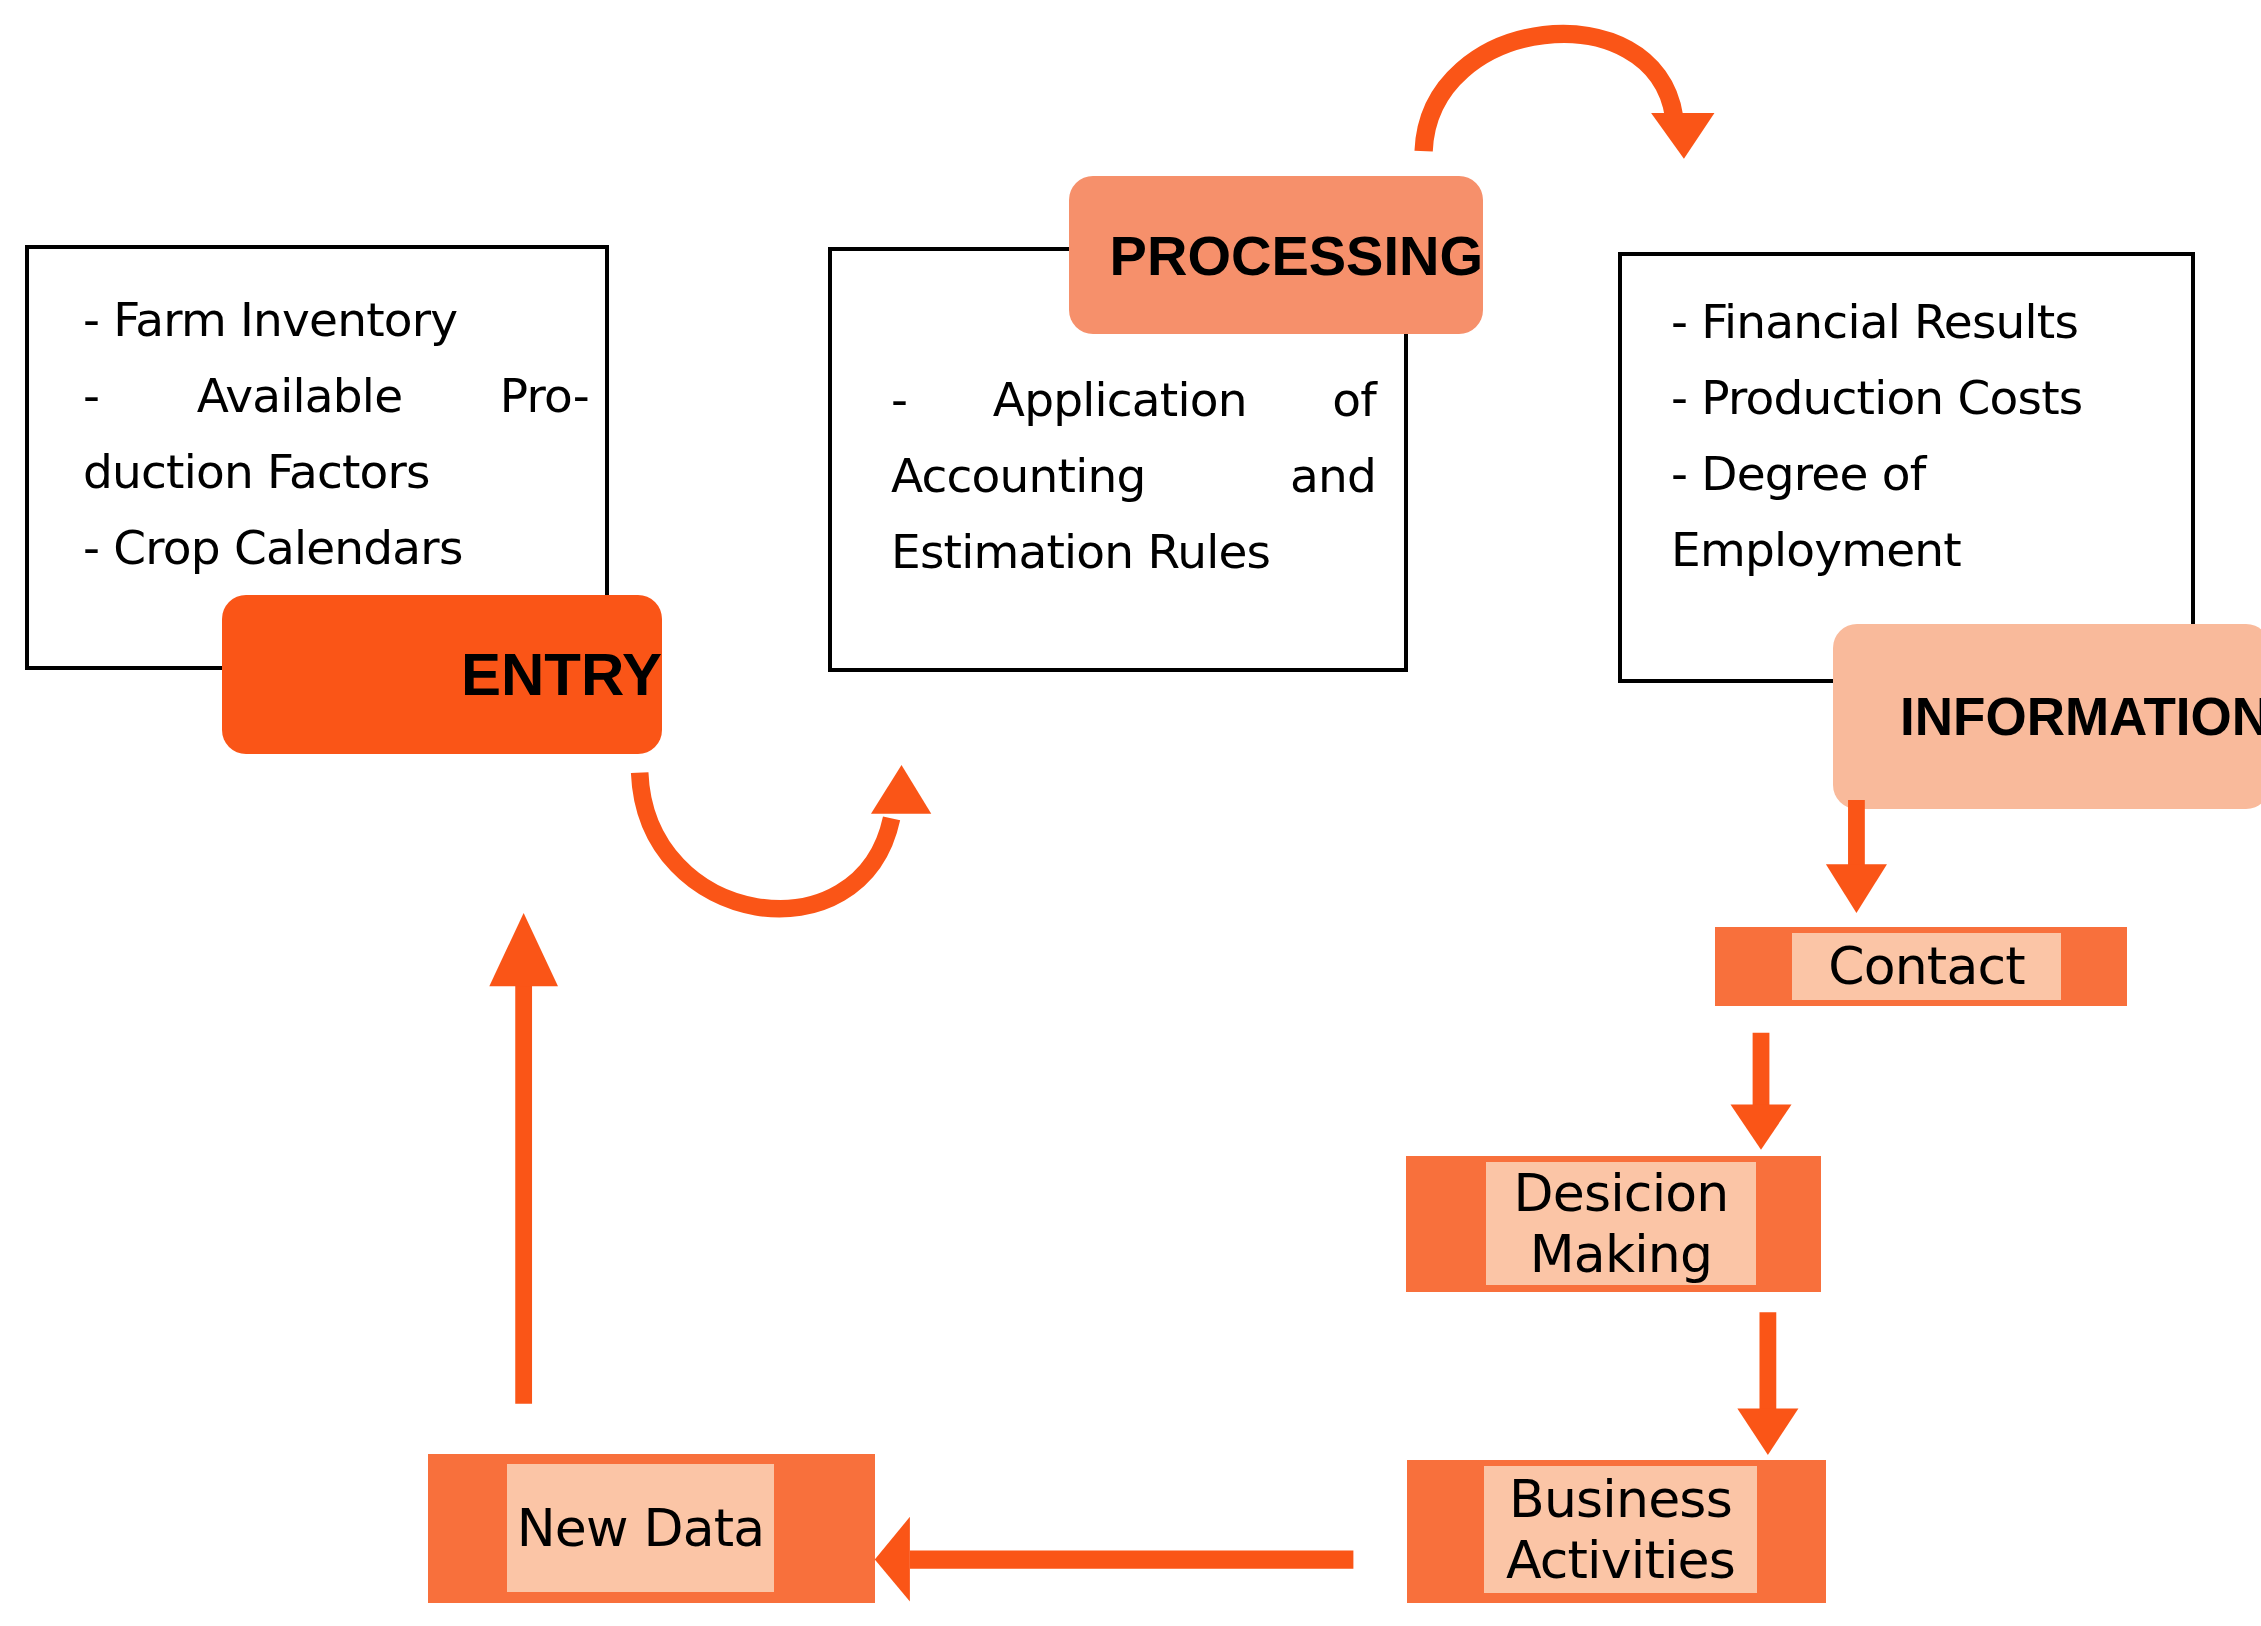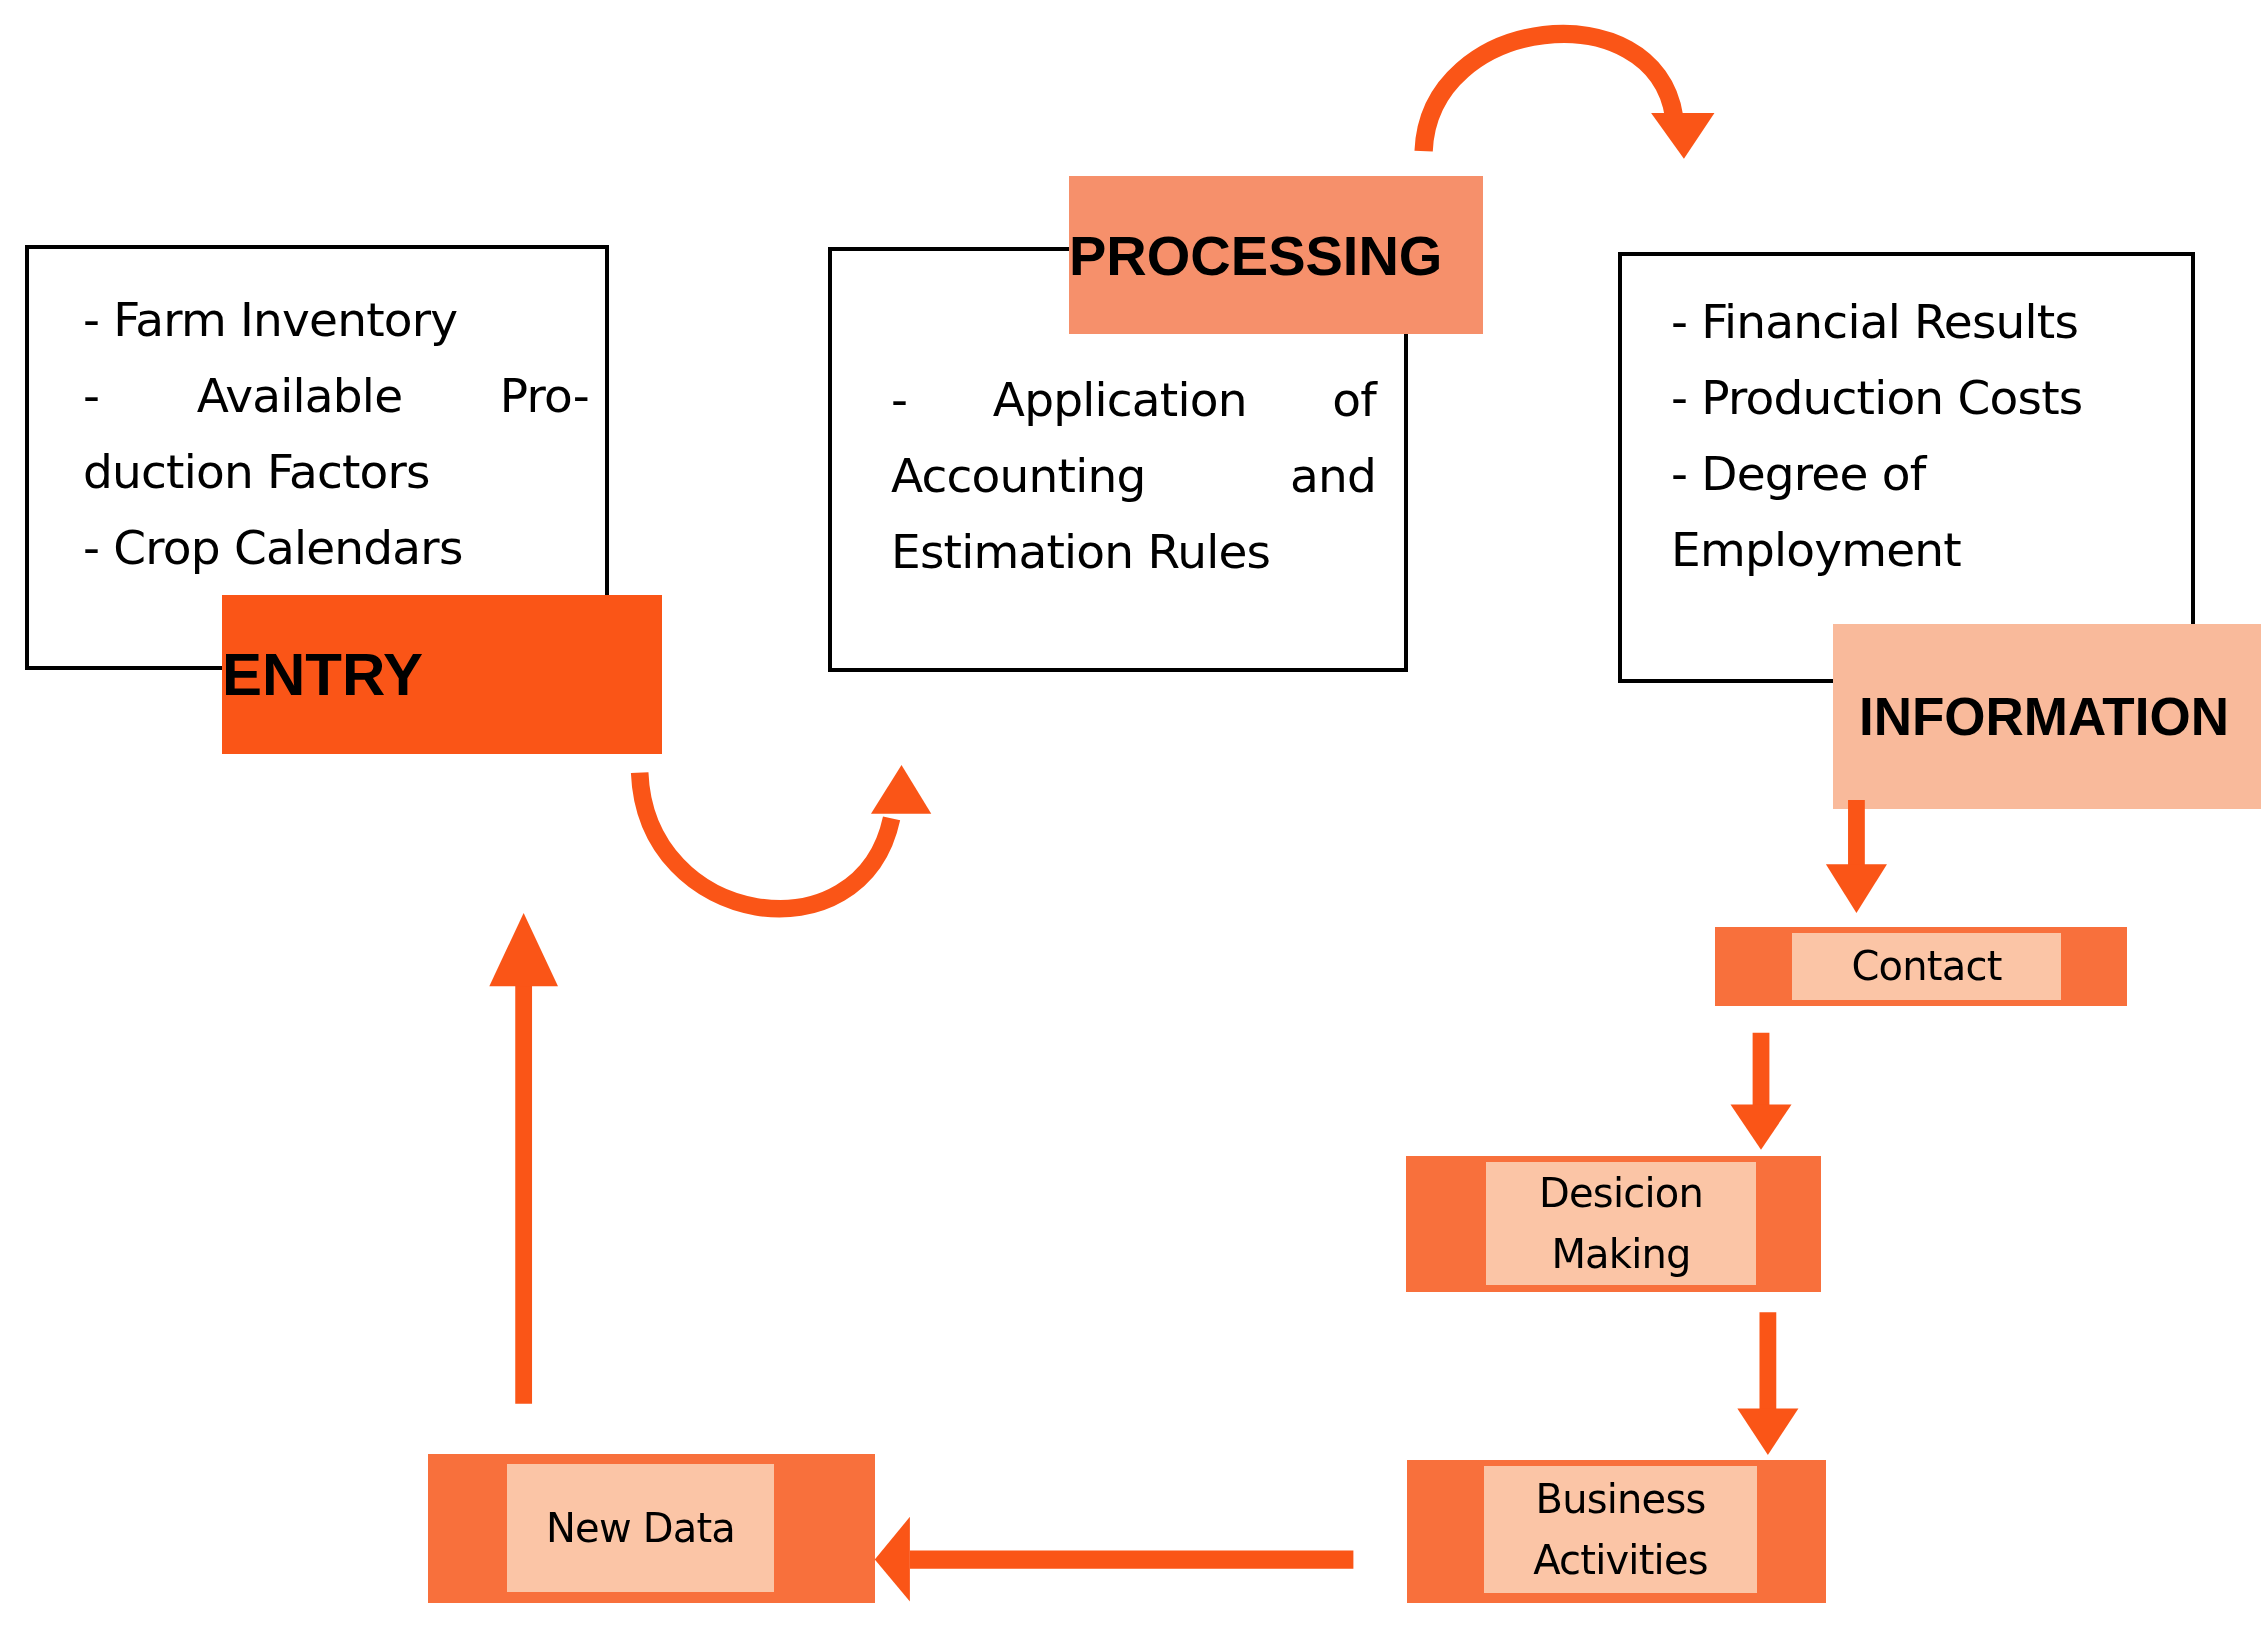--- a/index.html
+++ b/index.html
@@ -26,24 +26,25 @@
     line-height:76px;
     letter-spacing:-0.8px;
   }
   .tline{white-space:pre-wrap;margin-left:28px;}
   .tline.just{display:flex;justify-content:space-between;}
   
   .stage{
     position:absolute;
     display:flex;
     align-items:center;
-    justify-content:flex-start;
+    justify-content:flex-end;
     font-family:"Liberation Sans",sans-serif;
     font-weight:bold;
     color:var(--text,#000);
+    border-radius:24px;
   }
   #stage-entry{
     left:222px;top:595px;width:440px;height:159px;
     background:var(--accent-bright,#FA5517);
     font-size:60px;
   }
   #stage-processing{
     left:1069px;top:176px;width:414px;height:158px;
     background:var(--accent-salmon,#F6906B);
     font-size:56px;
@@ -60,21 +61,21 @@
     background:var(--accent-medium,#F8703C);
   }
   .step-inner{
     position:absolute;
     background:var(--accent-inner,#FBC5A6);
     display:flex;
     align-items:center;
     justify-content:center;
   }
   .step-label{
-    font-size:40px;
+    font-size:52px;
     line-height:61px;
     text-align:center;
     white-space:pre-line;
     letter-spacing:-0.8px;
   }
   #step-contact{left:1715px;top:927px;width:412px;height:79px;}
   #step-contact .step-inner{left:77px;top:6.1px;width:269px;height:67px;}
   #step-decision{left:1406px;top:1156px;width:415px;height:136px;}
   #step-decision .step-inner{left:80px;top:6.1px;width:270px;height:123px;}
   #step-business{left:1407px;top:1460px;width:419px;height:143px;}

